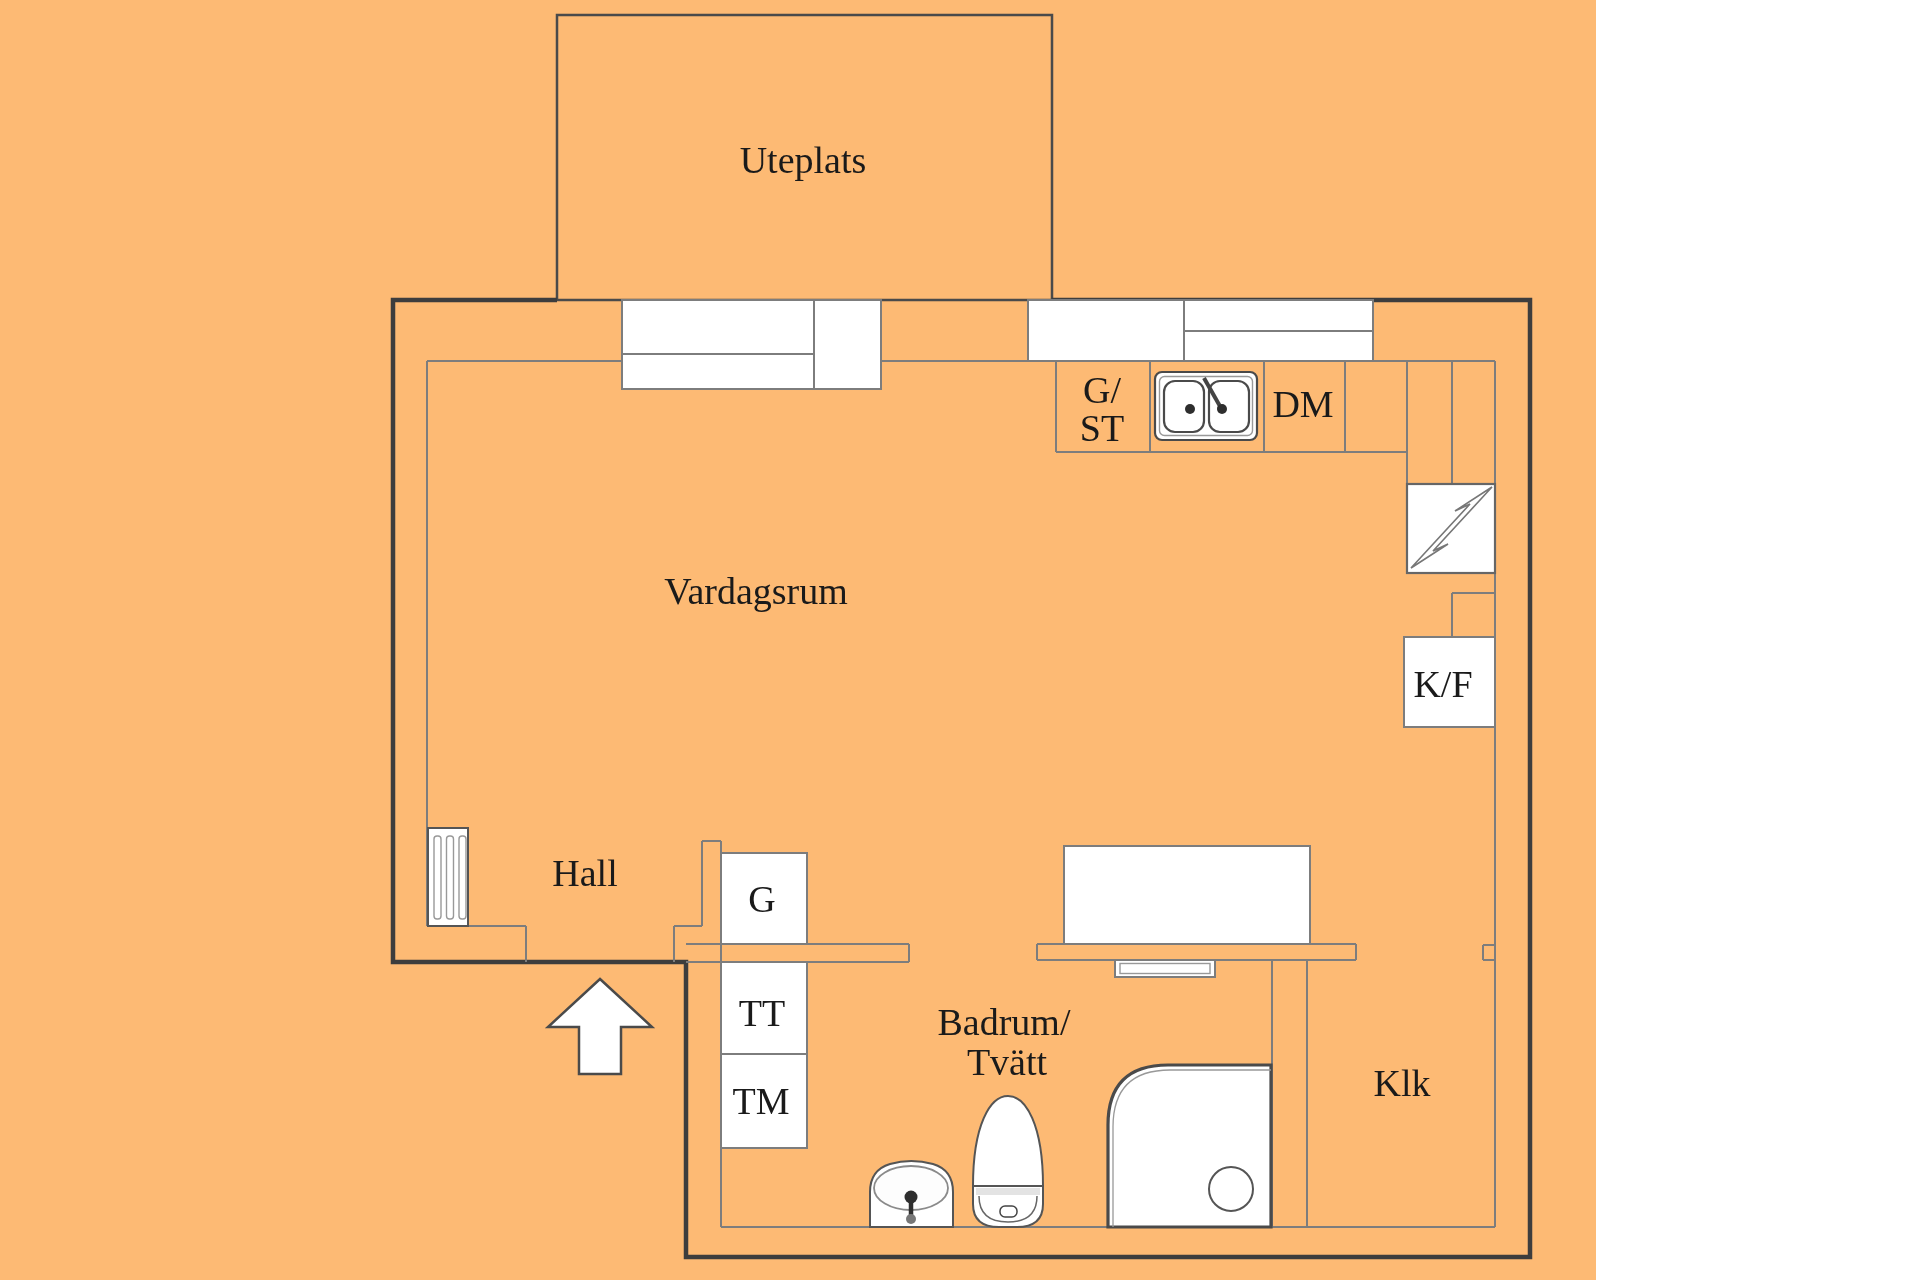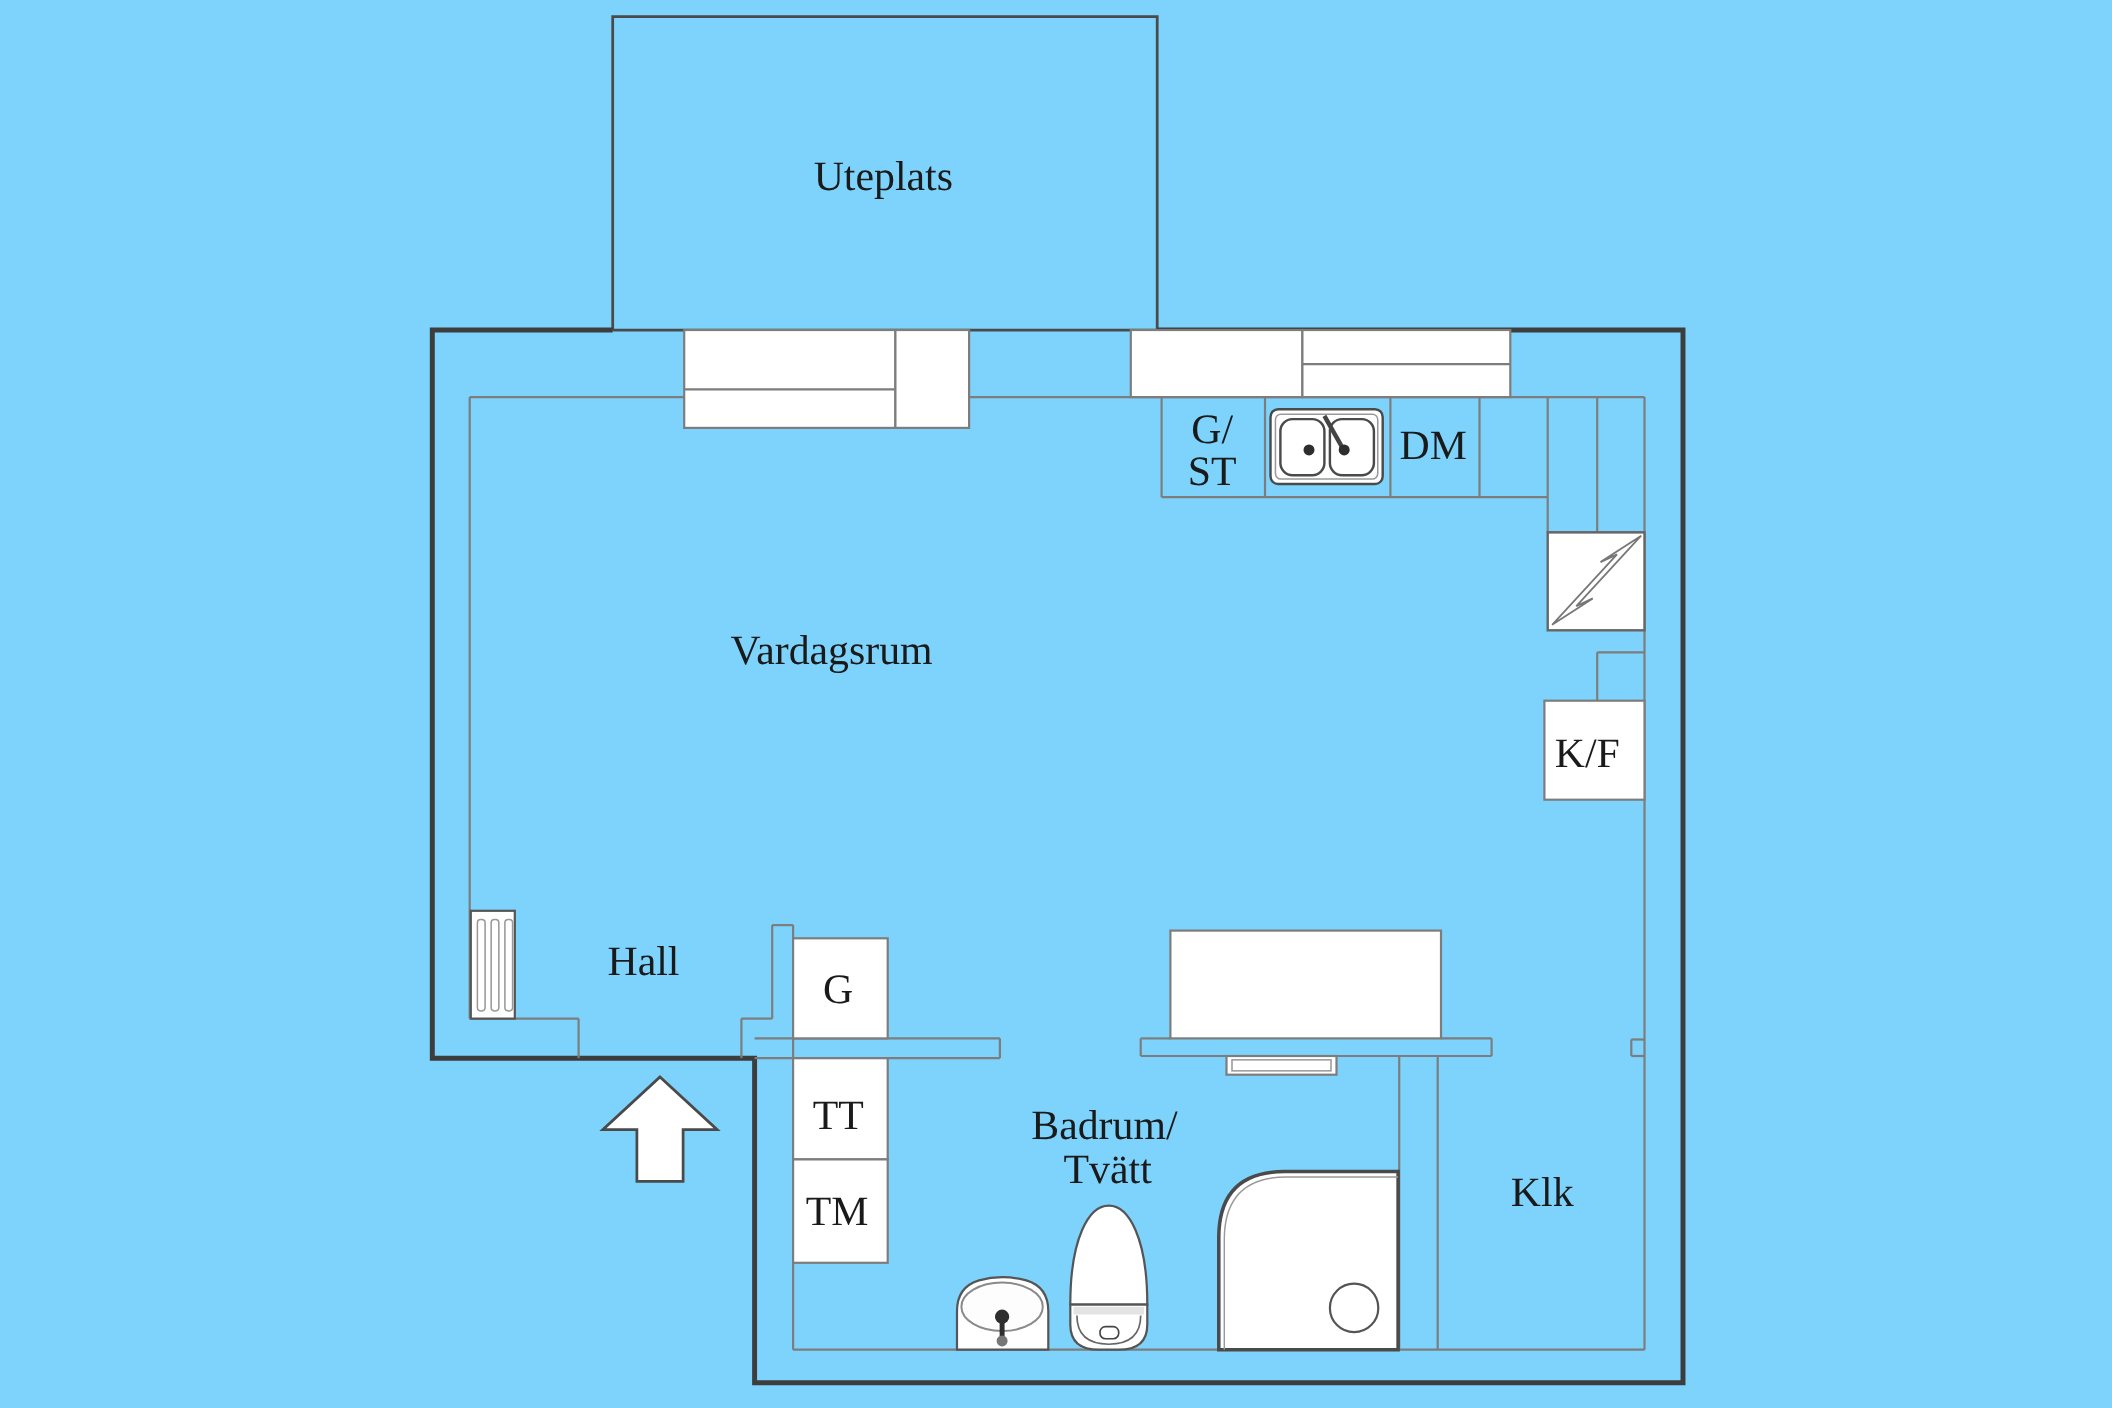--- a/index.html
+++ b/index.html
@@ -1,16 +1,16 @@
 <!DOCTYPE html>
 <html><head>
 <meta charset="utf-8">
 <style>
   html,body{margin:0;padding:0;background:#ffffff;}
-  #stage{position:relative;width:1920px;height:1280px;background:#7dd3fc;overflow:hidden;}
+  #stage{position:relative;width:1596px;height:1280px;background:#fdba74;overflow:hidden;}
   svg{display:block;}
   .lbl{font-family:"Liberation Serif","DejaVu Serif",serif;font-size:38px;fill:#1a1a1a;text-anchor:middle;}
   .wall-outer{stroke:#3d3d3d;stroke-width:4.5;fill:none;stroke-linejoin:miter;}
   .wall-outer-thin{stroke:#4a4a4a;stroke-width:2.5;fill:none;}
   .wall-inner{stroke:#7d7d7d;stroke-width:2;fill:none;}
   .win{stroke:#7d7d7d;stroke-width:2;fill:#ffffff;}
   .fix{stroke:#555555;stroke-width:2;fill:#ffffff;}
   .fix-thin{stroke:#999999;stroke-width:1.4;fill:none;}
   .fix-dark{fill:#2e2e2e;stroke:none;}
   .shower-line{stroke:#4a4a4a;stroke-width:3.2;fill:#ffffff;}

